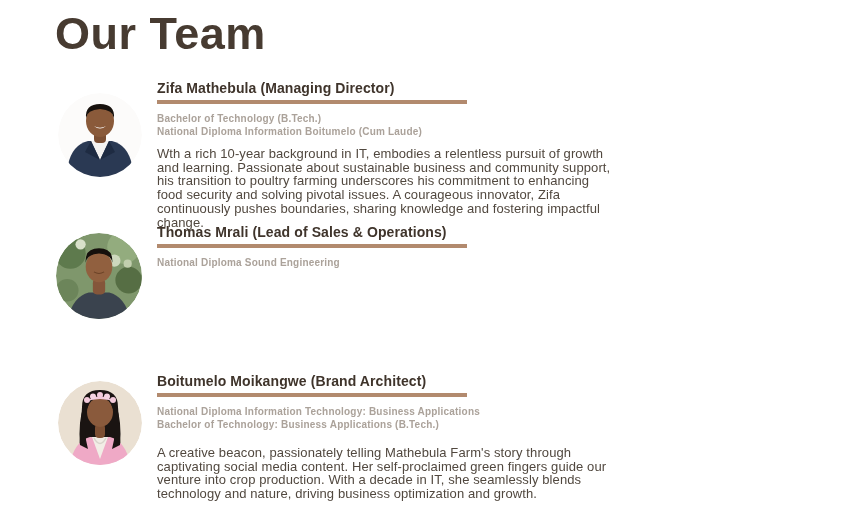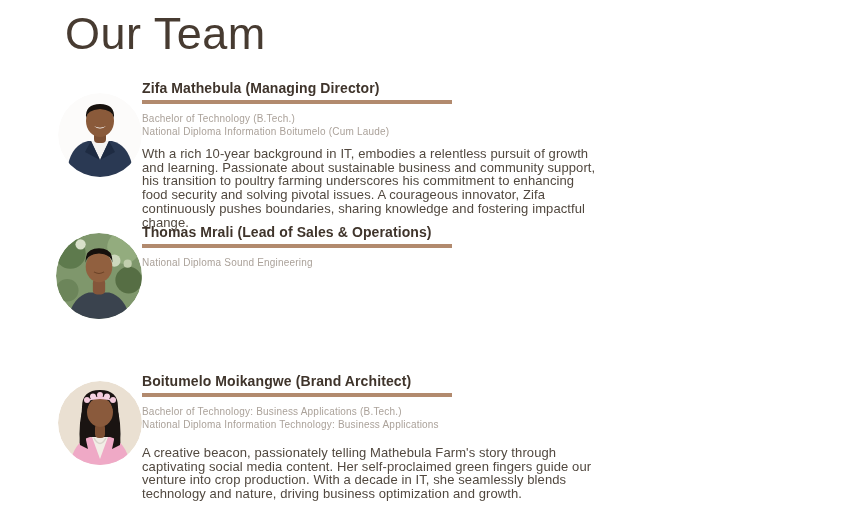--- a/index.html
+++ b/index.html
@@ -5,23 +5,23 @@
   * { margin: 0; padding: 0; box-sizing: border-box; }
   html, body { background: #ffffff; }
   body {
     width: 842px; height: 526px;
     position: relative;
     font-family: "Liberation Sans", sans-serif;
     overflow: hidden;
   }
   .page-title {
     position: absolute;
-    left: 65px; top: 8px;
+    left: 55px; top: 8px;
     font-size: 45px;
-    font-weight: 400;
+    font-weight: 700;
     color: #473b31;
     letter-spacing: 0.5px;
   }
   .member-row {
     position: absolute;
     display: flex;
     align-items: flex-start;
   }
   .row-1 { top: 80px;  left: 58px; }
   .row-2 { top: 224px; left: 56px; }
@@ -29,37 +29,37 @@
   .avatar {
     width: 84px; height: 84px;
     border-radius: 50%;
     overflow: hidden;
     flex: none;
   }
   .row-1 .avatar { margin-top: 13px; }
   .row-2 .avatar { margin-top: 9px; width: 86px; height: 86px; }
   .row-3 .avatar { margin-top: 8px; }
   .avatar svg { display: block; width: 100%; height: 100%; }
-  .member-text { width: 458px; }
+  .member-text { margin-left: 15px; width: 458px; }
   .member-name {
     font-size: 14px;
     font-weight: 700;
     color: #3f342b;
     letter-spacing: 0.1px;
     line-height: 17px;
   }
   .name-underline {
     width: 310px; height: 4px;
     background: #b28a6e;
     margin-top: 3px;
   }
   .quals { margin-top: 8px; }
   .qual-line {
     font-size: 10px;
-    font-weight: 400;
+    font-weight: 700;
     color: #aba29a;
     line-height: 13px;
     letter-spacing: 0.2px;
   }
   .bio {
     margin-top: 9px;
     width: 456px;
     font-size: 13px;
     color: #51483f;
     line-height: 13.7px;
@@ -142,18 +142,18 @@
       <circle cx="35" cy="15.5" r="3" fill="#f6d4e2"></circle>
       <circle cx="42" cy="14" r="3" fill="#f3cadb"></circle>
       <circle cx="49" cy="15.5" r="3" fill="#f6d4e2"></circle>
       <circle cx="55" cy="19" r="3" fill="#f3cadb"></circle>
     </svg>
   </div>
   <div class="member-text">
     <h2 class="member-name">Boitumelo Moikangwe (Brand Architect)</h2>
     <div class="name-underline"></div>
     <div class="quals">
+      <div class="qual-line">National Diploma Information Technology: Business Applications</div>
       <div class="qual-line">Bachelor of Technology: Business Applications (B.Tech.)</div>
-      <div class="qual-line">National Diploma Information Technology: Business Applications</div>
     </div>
     <p class="bio">A creative beacon, passionately telling Mathebula Farm's story through captivating social media content. Her self-proclaimed green fingers guide our venture into crop production. With a decade in IT, she seamlessly blends technology and nature, driving business optimization and growth.</p>
   </div>
 </section>
 
 </body></html>

